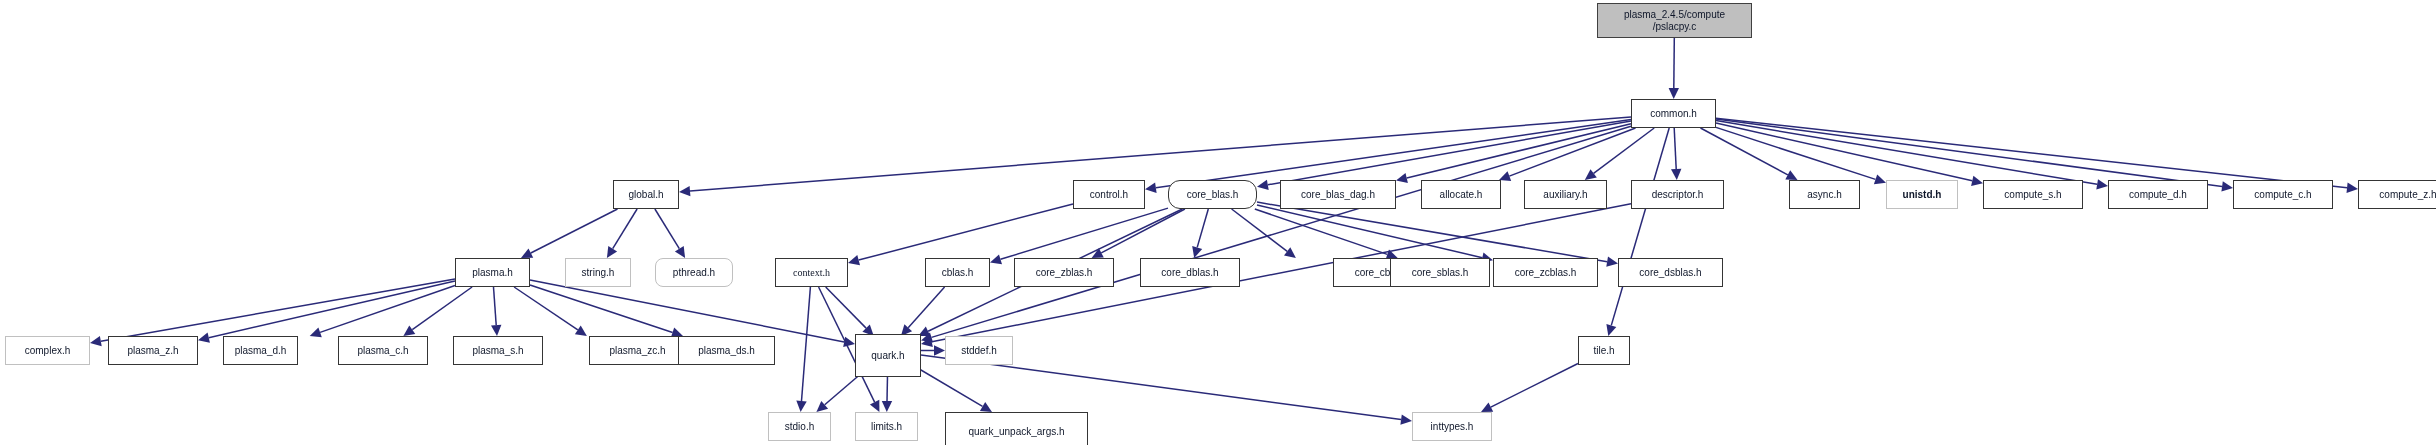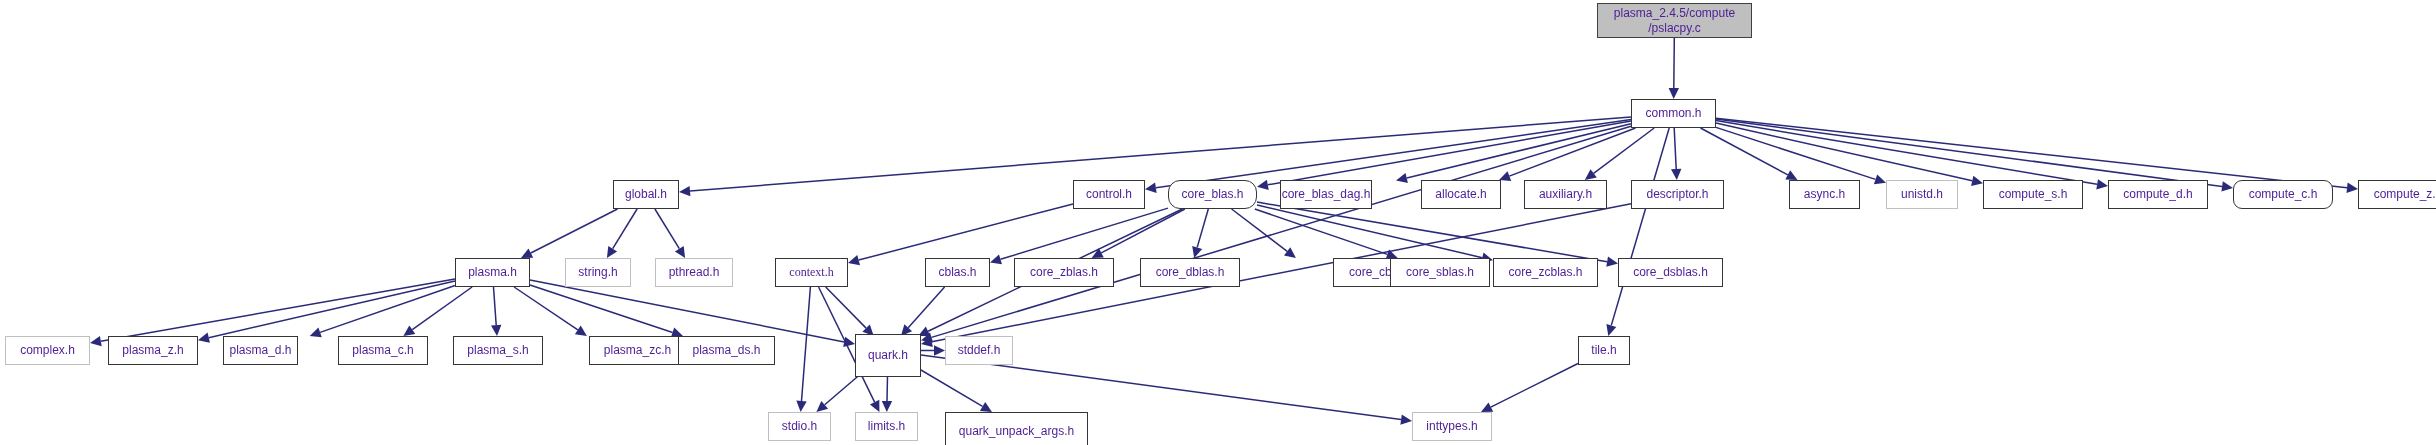--- a/index.html
+++ b/index.html
@@ -25,22 +25,22 @@
   }
   .node {
     position: absolute;
     box-sizing: border-box;
     display: flex;
     align-items: center;
     justify-content: center;
     text-align: center;
     background: #ffffff;
     border: 1px solid #353535;
-    color: #4c1d95;
-    font-size: 12px;
+    color: #0f172a;
+    font-size: 10px;
     line-height: 1.18;
     white-space: pre-line;
     letter-spacing: 0px;
   }
   .node.internal {
     border: 1px solid #353535;
   }
   .node.external {
     border: 1px solid #c0c0c0;
   }
@@ -149,33 +149,33 @@
       <path d="M1631.0,203.7 Q1281.4,272.8 931.8,341.8" stroke="#2a2a78" stroke-width="1.5" fill="none"></path>
       <polygon points="921.0,344.0 930.8,336.7 932.8,346.9" fill="#2a2a78"></polygon>
     </svg>
   <div id="nodes-layer">
       <div class="node root" style="left: 1597px; top: 3px; width: 155px; height: 35px;">plasma_2.4.5/compute
 /pslacpy.c</div>
       <div class="node internal" style="left: 1631px; top: 99px; width: 85px; height: 29px;">common.h</div>
       <div class="node internal" style="left: 613px; top: 180px; width: 66px; height: 29px;">global.h</div>
       <div class="node internal" style="left: 1073px; top: 180px; width: 72px; height: 29px;">control.h</div>
       <div class="node internal" style="left: 1168px; top: 180px; width: 89px; height: 29px; border-radius: 12px;">core_blas.h</div>
-      <div class="node internal" style="left: 1280px; top: 180px; width: 92px; height: 29px;">core_blas_dag.h</div>
+      <div class="node internal" style="left: 1280px; top: 180px; width: 116px; height: 29px;">core_blas_dag.h</div>
       <div class="node internal" style="left: 1421px; top: 180px; width: 80px; height: 29px;">allocate.h</div>
       <div class="node internal" style="left: 1524px; top: 180px; width: 83px; height: 29px;">auxiliary.h</div>
       <div class="node internal" style="left: 1631px; top: 180px; width: 93px; height: 29px;">descriptor.h</div>
       <div class="node internal" style="left: 1789px; top: 180px; width: 71px; height: 29px;">async.h</div>
-      <div class="node external" style="left: 1886px; top: 180px; width: 72px; height: 29px;">unistd.h</div>
+      <div class="node external" style="left: 1886px; top: 180px; width: 72px; height: 29px; font-weight: bold;">unistd.h</div>
       <div class="node internal" style="left: 1983px; top: 180px; width: 100px; height: 29px;">compute_s.h</div>
       <div class="node internal" style="left: 2108px; top: 180px; width: 100px; height: 29px;">compute_d.h</div>
-      <div class="node internal" style="left: 2233px; top: 180px; width: 100px; height: 29px; border-radius: 9px;">compute_c.h</div>
+      <div class="node internal" style="left: 2233px; top: 180px; width: 100px; height: 29px;">compute_c.h</div>
       <div class="node internal" style="left: 2358px; top: 180px; width: 100px; height: 29px;">compute_z.h</div>
       <div class="node internal" style="left: 455px; top: 258px; width: 75px; height: 29px;">plasma.h</div>
       <div class="node external" style="left: 565px; top: 258px; width: 66px; height: 29px;">string.h</div>
-      <div class="node external" style="left: 655px; top: 258px; width: 78px; height: 29px;">pthread.h</div>
+      <div class="node external" style="left: 655px; top: 258px; width: 78px; height: 29px; border-radius: 8px;">pthread.h</div>
       <div class="node internal" style="left: 775px; top: 258px; width: 73px; height: 29px; font-family: Liberation Serif, serif;">context.h</div>
       <div class="node internal" style="left: 925px; top: 258px; width: 65px; height: 29px;">cblas.h</div>
       <div class="node internal" style="left: 1014px; top: 258px; width: 100px; height: 29px;">core_zblas.h</div>
       <div class="node internal" style="left: 1140px; top: 258px; width: 100px; height: 29px;">core_dblas.h</div>
       <div class="node internal" style="left: 1333px; top: 258px; width: 100px; height: 29px;">core_cblas.h</div>
       <div class="node internal" style="left: 1390px; top: 258px; width: 100px; height: 29px;">core_sblas.h</div>
       <div class="node internal" style="left: 1493px; top: 258px; width: 105px; height: 29px;">core_zcblas.h</div>
       <div class="node internal" style="left: 1618px; top: 258px; width: 105px; height: 29px;">core_dsblas.h</div>
       <div class="node external" style="left: 5px; top: 336px; width: 85px; height: 29px;">complex.h</div>
       <div class="node internal" style="left: 108px; top: 336px; width: 90px; height: 29px;">plasma_z.h</div>

